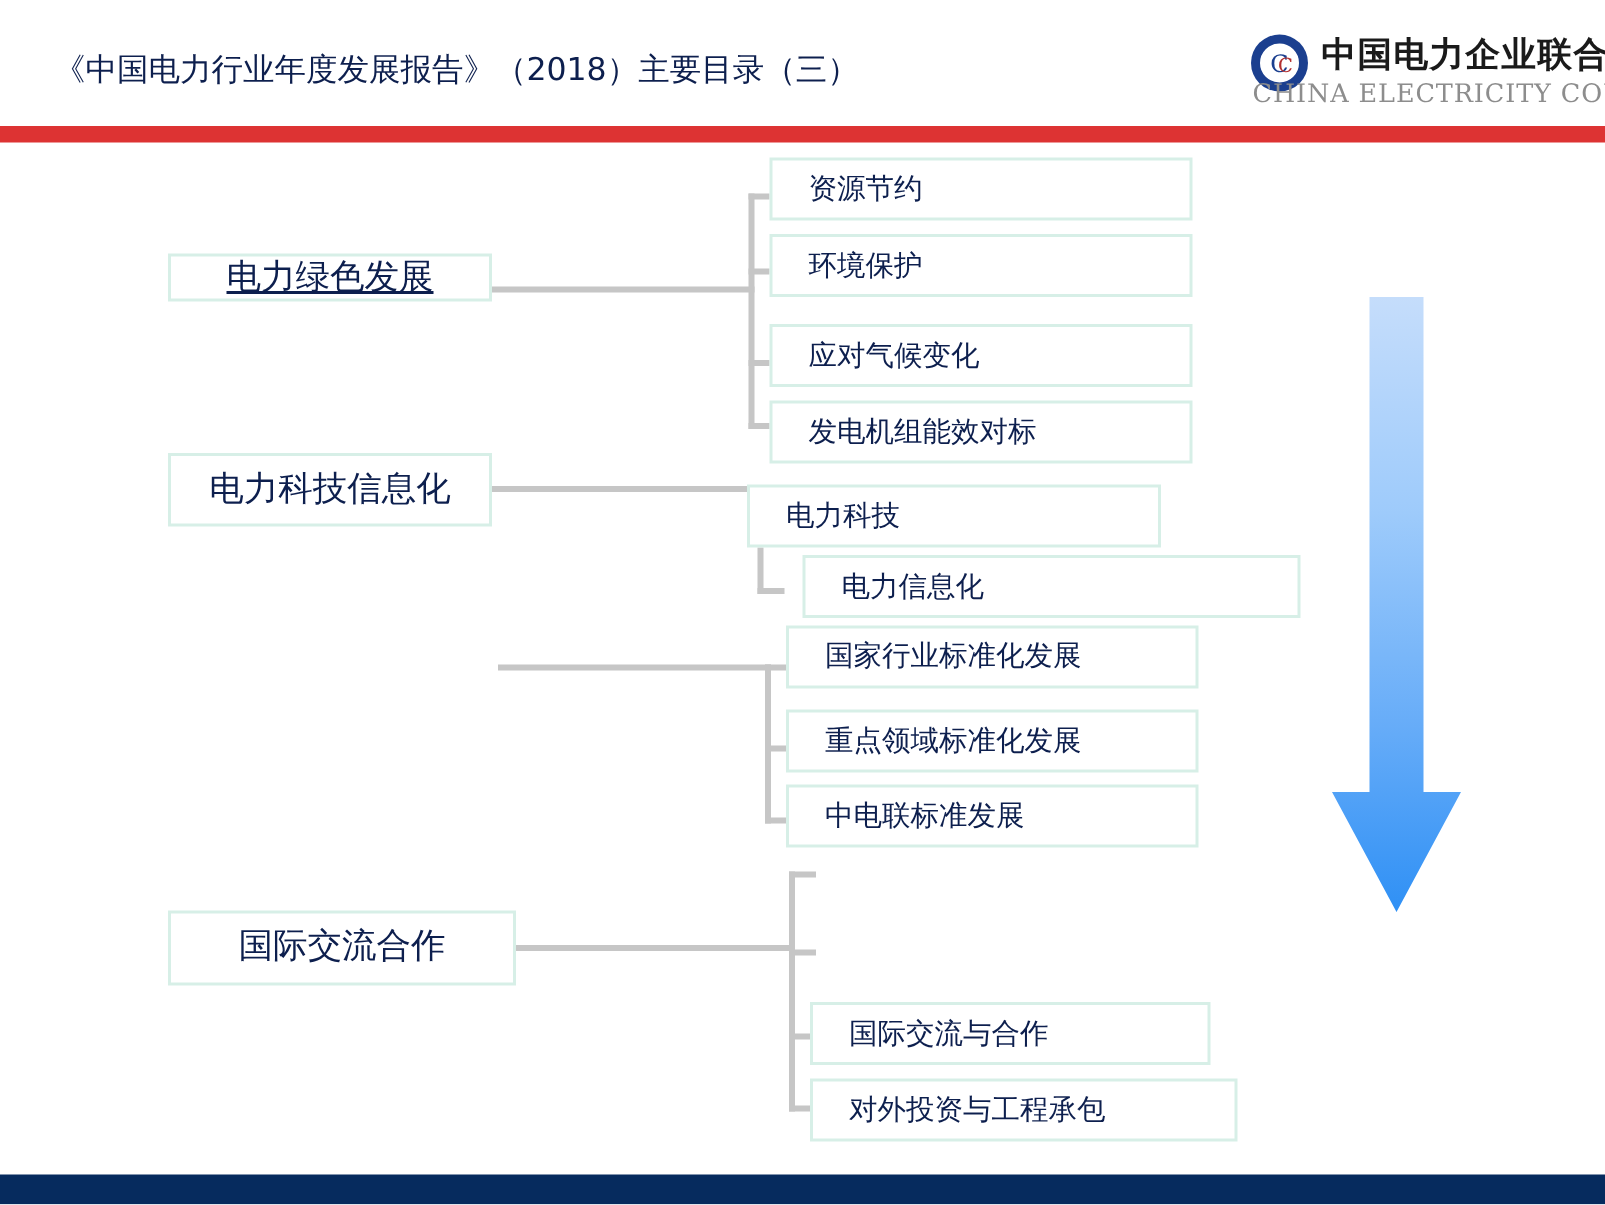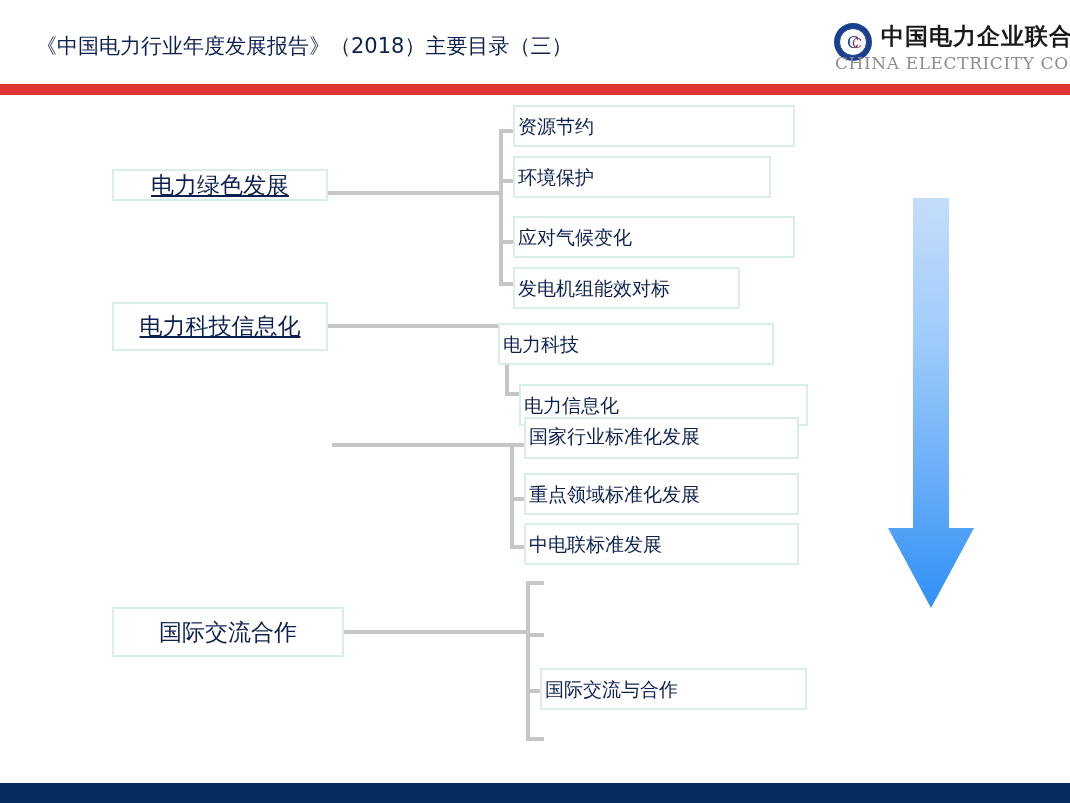--- a/index.html
+++ b/index.html
@@ -99,21 +99,21 @@
     font-size: 19px;
     line-height: 1;
     white-space: nowrap;
   }
   .node.left {
     justify-content: center;
     font-size: 23px;
   }
   .node.right {
     justify-content: flex-start;
-    padding-left: 3px;
+    padding-left: 24px;
     font-size: 19px;
   }
   .conn {
     position: absolute;
     background: #c6c6c6;
   }
   .conn.h { height: 4px; }
   .conn.v { width: 4px; }
 
   
@@ -152,65 +152,66 @@
 
     <div class="node left" style="left:112px; top:74px; width:216px; height:32px;text-decoration:underline;">电力绿色发展</div>
 
     <div class="conn h" style="left:328px; top:96px; width:175px;"></div>
     <div class="conn v" style="left:499px; top:34px; width:4px; height:157px;"></div>
 
     <div class="conn h" style="left:499px; top:34px; width:18px;"></div>
     <div class="node right" style="left:513px; top:10px; width:282px; height:42px;">资源节约</div>
 
     <div class="conn h" style="left:499px; top:84px; width:18px;"></div>
-    <div class="node right" style="left:513px; top:61px; width:258px; height:42px;text-align:center;">环境保护</div>
+    <div class="node right" style="left:513px; top:61px; width:282px; height:42px;text-align:center;">环境保护</div>
 
     <div class="conn h" style="left:499px; top:145px; width:18px;"></div>
     <div class="node right" style="left:513px; top:121px; width:282px; height:42px;">应对气候变化</div>
 
     <div class="conn h" style="left:499px; top:187px; width:18px;"></div>
-    <div class="node right" style="left:513px; top:172px; width:227px; height:42px;">发电机组能效对标</div>
-
-    <div class="node left" style="left:112px; top:207px; width:216px; height:49px;text-decoration:underline;">电力科技信息化</div>
+    <div class="node right" style="left:513px; top:172px; width:282px; height:42px;">发电机组能效对标</div>
+
+    <div class="node left" style="left:112px; top:207px; width:216px; height:49px;">电力科技信息化</div>
 
     <div class="conn h" style="left:328px; top:229px; width:181px;"></div>
     <div class="conn v" style="left:505px; top:229px; width:4px; height:72px;"></div>
 
     <div class="conn h" style="left:505px; top:253px; width:18px;"></div>
     <div class="node right" style="left:498px; top:228px; width:276px; height:42px;">电力科技</div>
 
     <div class="conn h" style="left:505px; top:297px; width:18px;"></div>
-    <div class="node right" style="left:519px; top:275px; width:289px; height:42px;margin-top:14px;">电力信息化</div>
+    <div class="node right" style="left:535px; top:275px; width:332px; height:42px;">电力信息化</div>
 
 
     <div class="conn h" style="left:332px; top:348px; width:182px;"></div>
     <div class="conn v" style="left:510px; top:348px; width:4px; height:106px;"></div>
 
     <div class="conn h" style="left:510px; top:348px; width:18px;"></div>
     <div class="node right" style="left:524px; top:322px; width:275px; height:42px;font-family:Liberation Mono, monospace;">国家行业标准化发展</div>
 
     <div class="conn h" style="left:510px; top:402px; width:18px;"></div>
     <div class="node right" style="left:524px; top:378px; width:275px; height:42px;">重点领域标准化发展</div>
 
     <div class="conn h" style="left:510px; top:450px; width:18px;"></div>
     <div class="node right" style="left:524px; top:428px; width:275px; height:42px;">中电联标准发展</div>
 
-    <div class="node left" style="left:112px; top:512px; width:232px; height:50px;">国际交流合作</div>
+    <div class="node left" style="left:112px; top:512px; width:232px; height:50px;font-family:Liberation Mono, monospace;">国际交流合作</div>
 
     <div class="conn h" style="left:344px; top:535px; width:186px;"></div>
     <div class="conn v" style="left:526px; top:486px; width:4px; height:160px;"></div>
 
     <div class="conn h" style="left:526px; top:486px; width:18px;"></div>
 
     <div class="conn h" style="left:526px; top:538px; width:18px;"></div>
 
     <div class="conn h" style="left:526px; top:594px; width:18px;"></div>
     <div class="node right" style="left:540px; top:573px; width:267px; height:42px;">国际交流与合作</div>
 
     <div class="conn h" style="left:526px; top:642px; width:18px;"></div>
+    <div class="node right" style="left:540px; top:624px; width:285px; height:42px;">对外投资与工程承包</div>
 
     <svg id="down-arrow" viewBox="0 0 86 410" preserveAspectRatio="none">
       <defs>
         <linearGradient id="arrowGrad" x1="0" y1="0" x2="0" y2="1">
           <stop offset="0%" stop-color="#c5ddfb"></stop>
           <stop offset="35%" stop-color="#9ecbfb"></stop>
           <stop offset="70%" stop-color="#66acf8"></stop>
           <stop offset="100%" stop-color="#2f90f5"></stop>
         </linearGradient>
       </defs>

